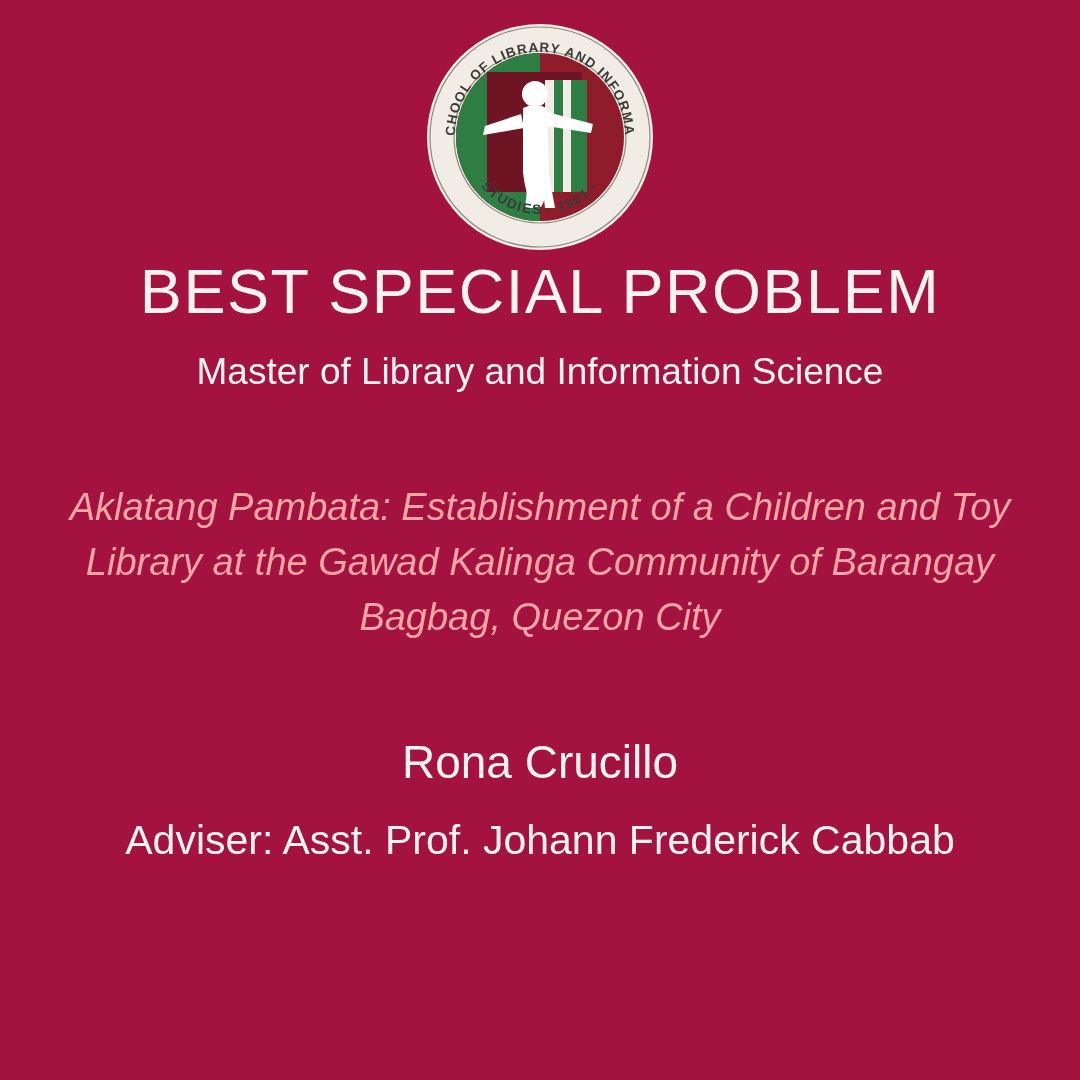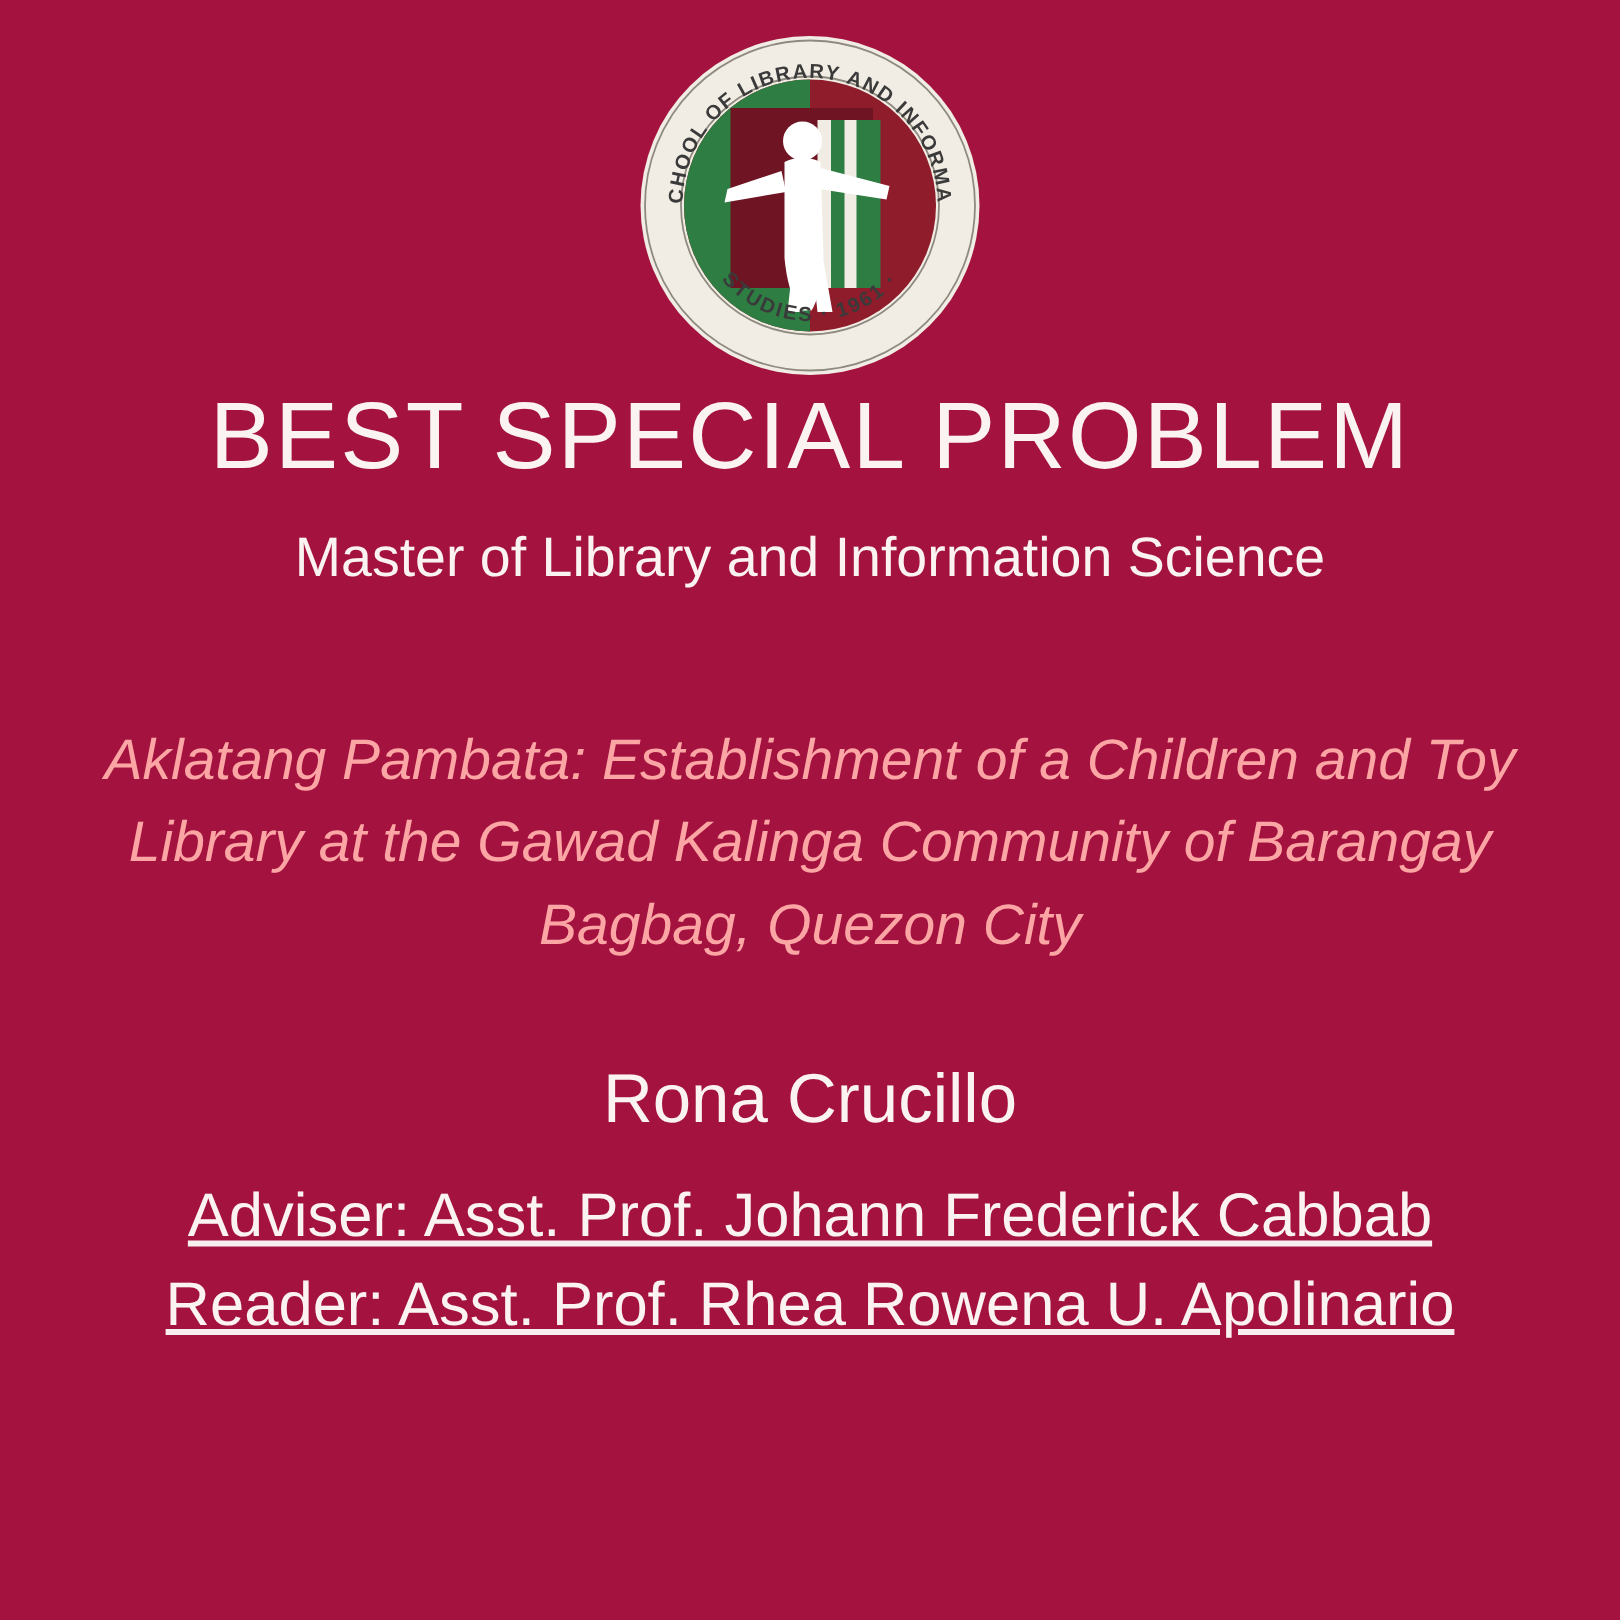--- a/index.html
+++ b/index.html
@@ -70,29 +70,28 @@
     margin-top: 85px;
     text-align: center;
     line-height: 1.45;
     width: 950px;
   }
 
   .author {
     font-size: 46px;
     font-weight: 400;
     color: #FBF2F2;
-    margin-top: 60px;
+    margin-top: 90px;
     text-align: center;
   }
 
   .credits {
     margin-top: 22px;
     text-align: center;
     width: 1040px;
-    text-decoration: underline;
   }
 
   .credit-line {
     font-size: 41px;
     font-weight: 400;
     color: #FBF2F2;
     line-height: 1.45;
     white-space: nowrap;
   }
 </style>
@@ -144,16 +143,15 @@
   <h1 class="award-title">BEST SPECIAL PROBLEM</h1>
 
   <h2 class="degree">Master of Library and Information Science</h2>
 
   <p class="thesis-title">Aklatang Pambata: Establishment of a Children and Toy Library at the Gawad Kalinga Community of Barangay Bagbag, Quezon City</p>
 
   <p class="author">Rona Crucillo</p>
 
   <div class="credits">
     <p class="credit-line">Adviser: Asst. Prof. Johann Frederick Cabbab</p>
-    <p class="credit-line">Reader: Asst. Prof. Rhea Rowena U. Apolinario</p>
   </div>
 
 </div>
 
 </body></html>

